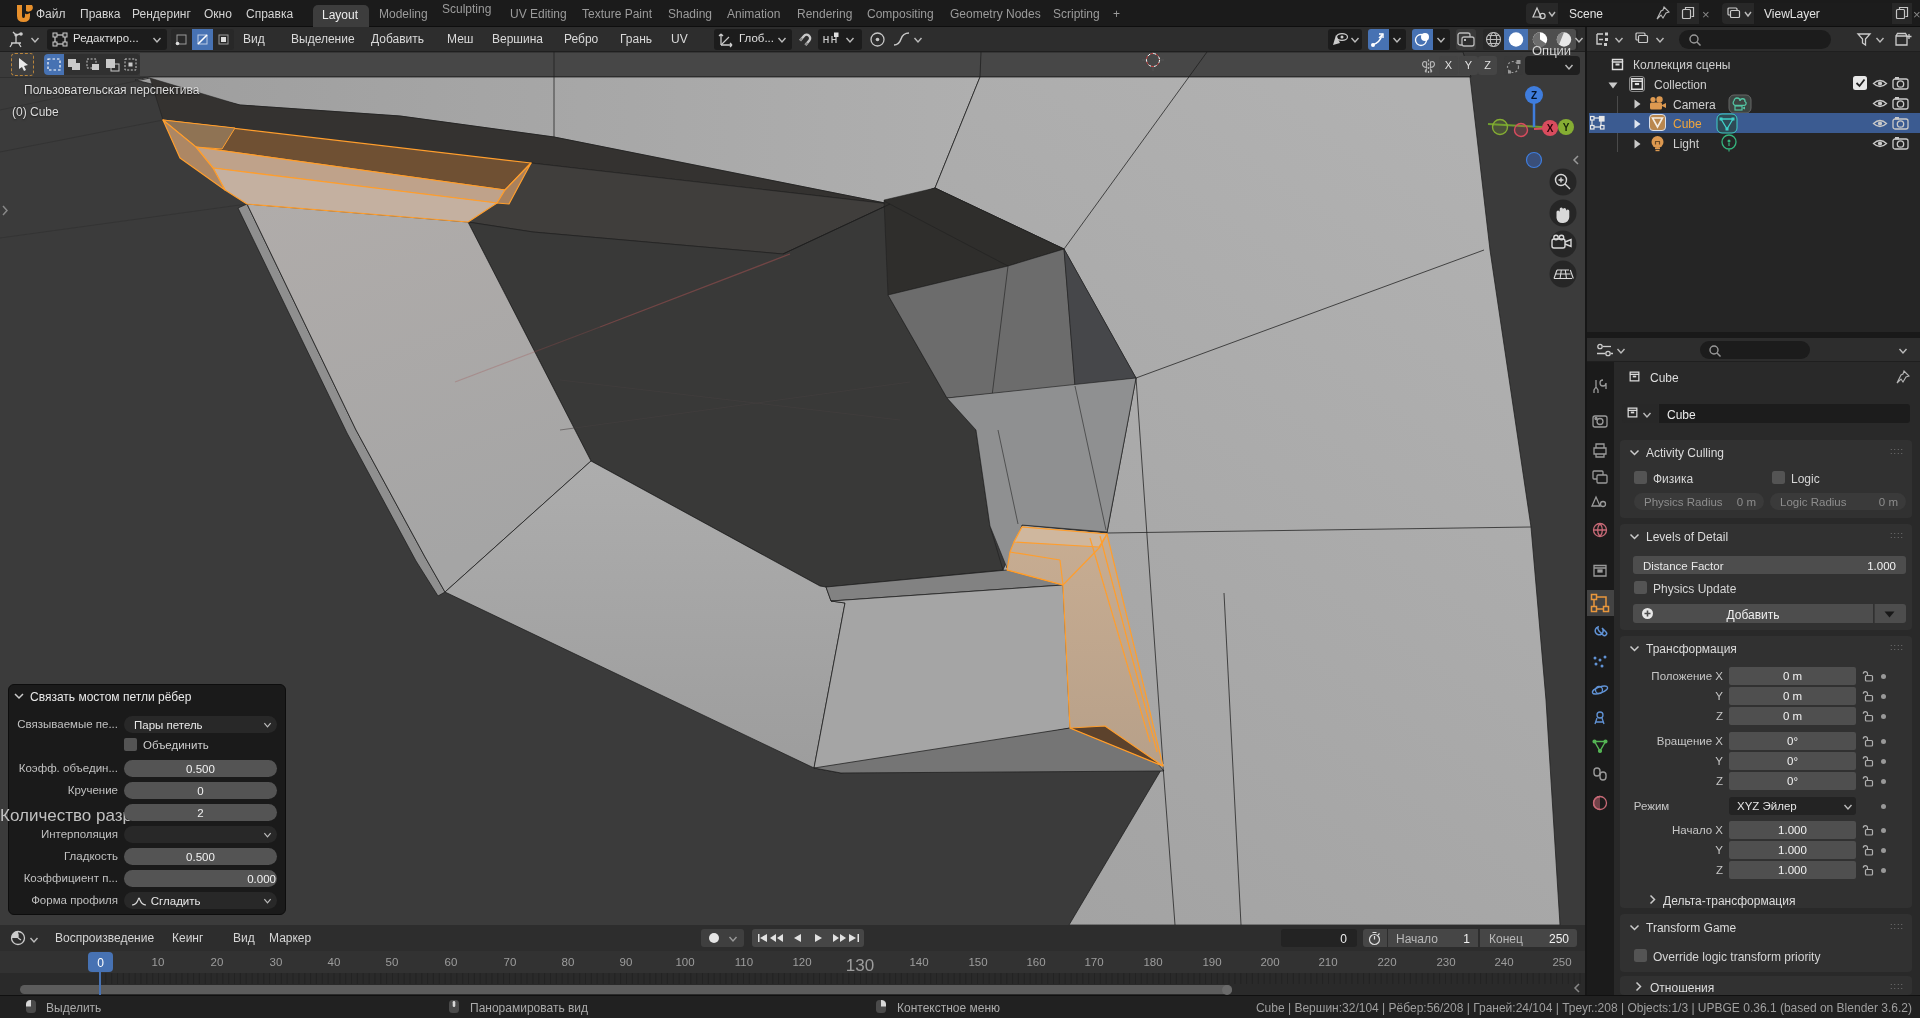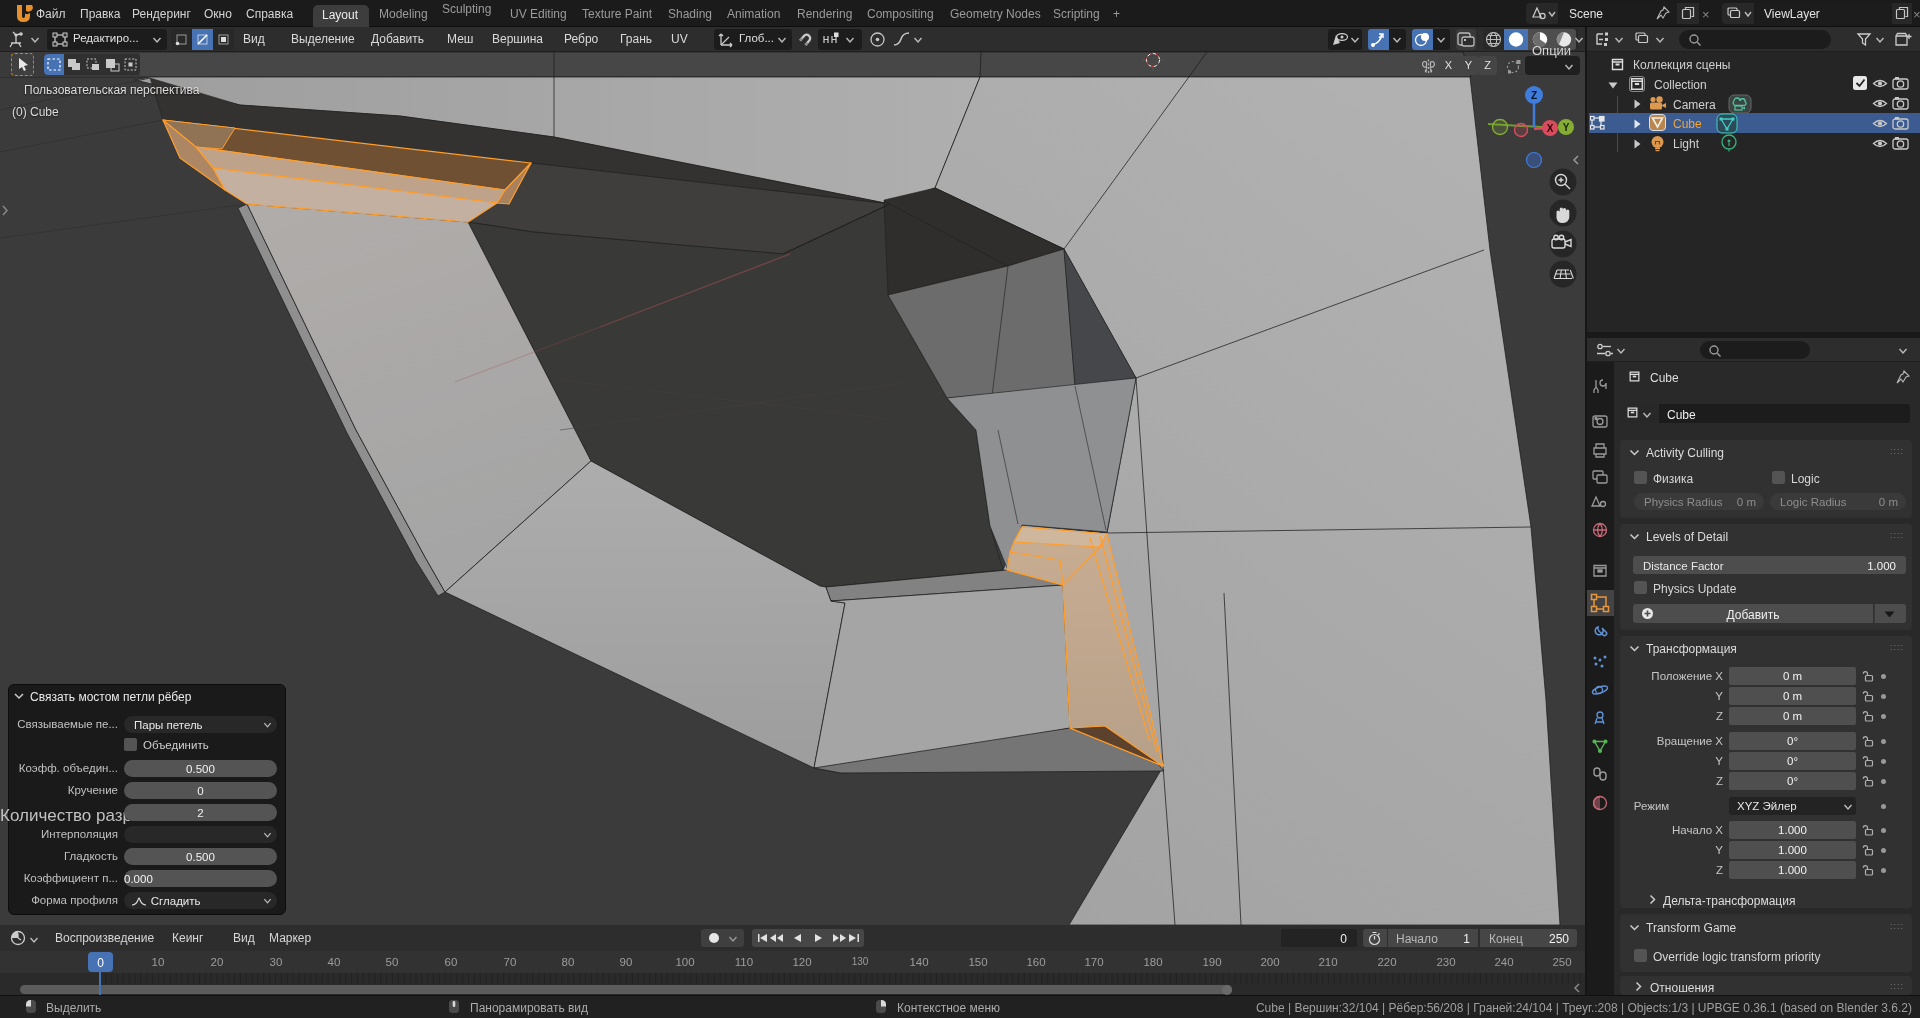--- a/index.html
+++ b/index.html
@@ -368,21 +368,21 @@
 <div class="abs" style="left:124px;top:826px;width:153px;height:17px;background:#282828;border-radius:9px"></div>
 <div class="txt" style="left:134px;top:876px;color:#e8e8e8;font-size:11.5px">Смешивать поверхности</div>
 <svg class="abs" style="left:263px;top:831px" width="9" height="8" viewBox="0 0 10 8">
     <path d="M1.5 2 l3.5 4 l3.5 -4" fill="none" stroke="#bbb" stroke-width="1.4"></path>
   </svg>
 <div class="txt" style="left:0;top:851px;width:118px;text-align:right;color:#c0c0c0;font-size:11.5px">Гладкость</div>
 <div class="abs" style="left:124px;top:848px;width:153px;height:17px;background:#545454;border-radius:9px"></div>
 <div class="txt" style="left:124px;top:852px;width:153px;text-align:center;color:#f2f2f2;font-size:11.5px">0.500</div>
 <div class="txt" style="left:0;top:873px;width:118px;text-align:right;color:#c0c0c0;font-size:11.5px">Коэффициент п...</div>
 <div class="abs" style="left:124px;top:870px;width:153px;height:17px;background:#545454;border-radius:9px"></div>
-<div class="txt" style="left:124px;top:874px;width:152px;text-align:left;color:#f2f2f2;font-size:11.5px">0.000</div>
+<div class="txt" style="left:124px;top:874px;width:152px;text-align:right;color:#f2f2f2;font-size:11.5px">0.000</div>
 <div class="txt" style="left:0;top:895px;width:118px;text-align:right;color:#c0c0c0;font-size:11.5px">Форма профиля</div>
 <div class="abs" style="left:124px;top:892px;width:153px;height:17px;background:#282828;border-radius:9px"></div>
 <div class="txt" style="left:138px;top:896px;color:#e8e8e8;font-size:11.5px">​&nbsp;&nbsp;&nbsp;&nbsp;Сгладить</div>
 <svg class="abs" style="left:263px;top:897px" width="9" height="8" viewBox="0 0 10 8">
     <path d="M1.5 2 l3.5 4 l3.5 -4" fill="none" stroke="#bbb" stroke-width="1.4"></path>
   </svg>
 <svg class="abs" style="left:131px;top:894px" width="16" height="13" viewBox="0 0 16 13">
     <path d="M1 11 Q5 11 7 6 Q8 2 9 6 Q11 11 15 11" fill="none" stroke="#ddd" stroke-width="1.2"></path>
   </svg>
 <div class="abs" style="left:0;top:925px;width:1586px;height:70px;background:#2d2d2d"></div>
@@ -434,21 +434,21 @@
 <div class="txt" style="left:256px;top:957px;width:40px;text-align:center;color:#9d9d9d;font-size:11.5px">30</div>
 <div class="txt" style="left:314px;top:957px;width:40px;text-align:center;color:#9d9d9d;font-size:11.5px">40</div>
 <div class="txt" style="left:372px;top:957px;width:40px;text-align:center;color:#9d9d9d;font-size:11.5px">50</div>
 <div class="txt" style="left:431px;top:957px;width:40px;text-align:center;color:#9d9d9d;font-size:11.5px">60</div>
 <div class="txt" style="left:490px;top:957px;width:40px;text-align:center;color:#9d9d9d;font-size:11.5px">70</div>
 <div class="txt" style="left:548px;top:957px;width:40px;text-align:center;color:#9d9d9d;font-size:11.5px">80</div>
 <div class="txt" style="left:606px;top:957px;width:40px;text-align:center;color:#9d9d9d;font-size:11.5px">90</div>
 <div class="txt" style="left:665px;top:957px;width:40px;text-align:center;color:#9d9d9d;font-size:11.5px">100</div>
 <div class="txt" style="left:724px;top:957px;width:40px;text-align:center;color:#9d9d9d;font-size:11.5px">110</div>
 <div class="txt" style="left:782px;top:957px;width:40px;text-align:center;color:#9d9d9d;font-size:11.5px">120</div>
-<div class="txt" style="left:840px;top:957px;width:40px;text-align:center;color:#9d9d9d;font-size:10px">130</div>
+<div class="txt" style="left:840px;top:957px;width:40px;text-align:center;color:#9d9d9d;font-size:17px">130</div>
 <div class="txt" style="left:899px;top:957px;width:40px;text-align:center;color:#9d9d9d;font-size:11.5px">140</div>
 <div class="txt" style="left:958px;top:957px;width:40px;text-align:center;color:#9d9d9d;font-size:11.5px">150</div>
 <div class="txt" style="left:1016px;top:957px;width:40px;text-align:center;color:#9d9d9d;font-size:11.5px">160</div>
 <div class="txt" style="left:1074px;top:957px;width:40px;text-align:center;color:#9d9d9d;font-size:11.5px">170</div>
 <div class="txt" style="left:1133px;top:957px;width:40px;text-align:center;color:#9d9d9d;font-size:11.5px">180</div>
 <div class="txt" style="left:1192px;top:957px;width:40px;text-align:center;color:#9d9d9d;font-size:11.5px">190</div>
 <div class="txt" style="left:1250px;top:957px;width:40px;text-align:center;color:#9d9d9d;font-size:11.5px">200</div>
 <div class="txt" style="left:1308px;top:957px;width:40px;text-align:center;color:#9d9d9d;font-size:11.5px">210</div>
 <div class="txt" style="left:1367px;top:957px;width:40px;text-align:center;color:#9d9d9d;font-size:11.5px">220</div>
 <div class="txt" style="left:1426px;top:957px;width:40px;text-align:center;color:#9d9d9d;font-size:11.5px">230</div>

